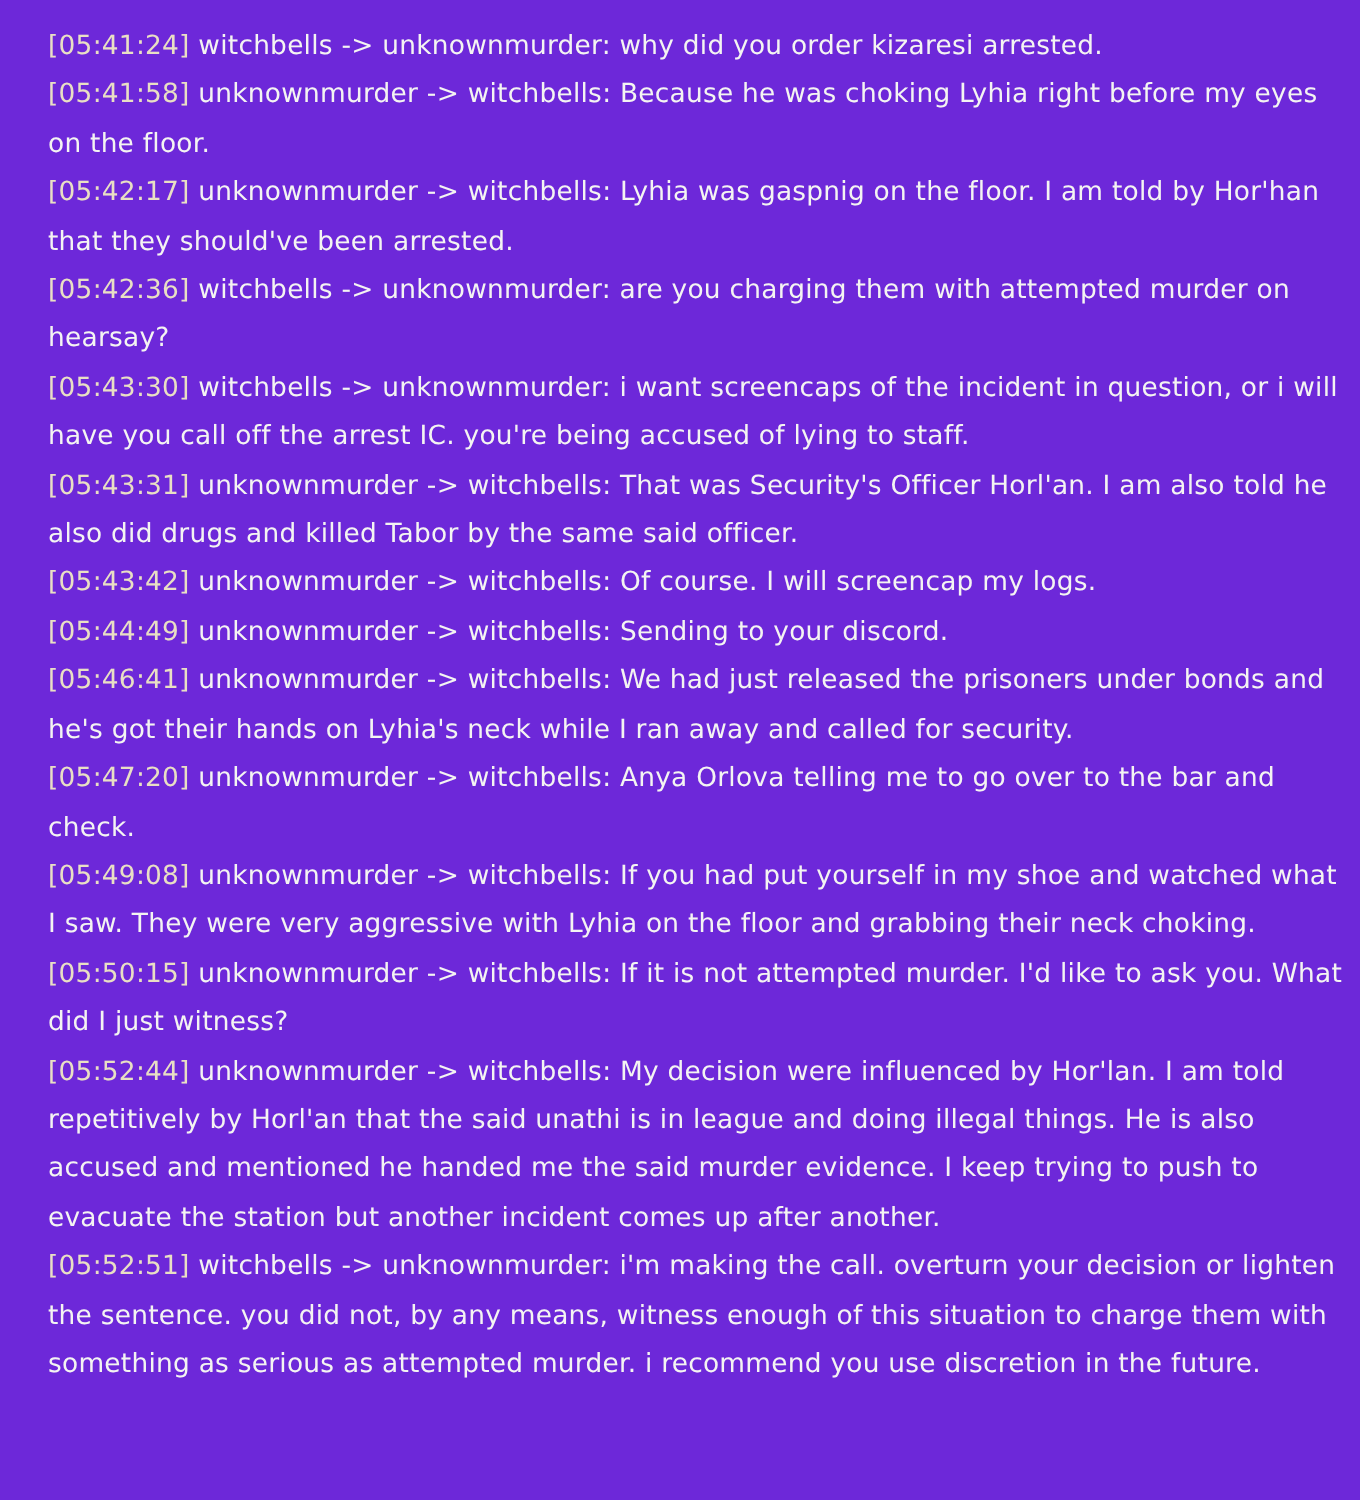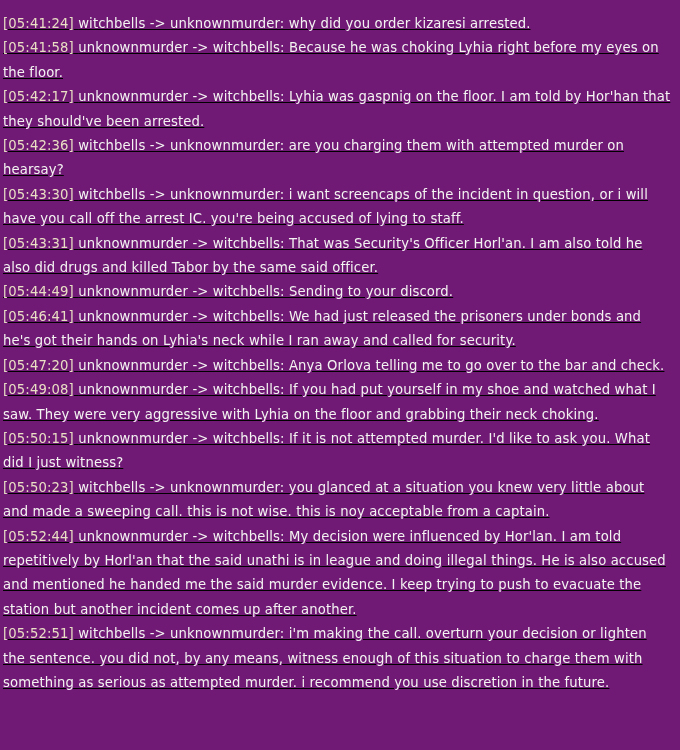--- a/index.html
+++ b/index.html
@@ -11,24 +11,23 @@
     width: 680px;
     height: 750px;
     background: #232323;
     font-family: "DejaVu Sans", sans-serif;
     overflow: hidden;
   }
   #chat-log {
     width: 680px;
     height: 750px;
     box-sizing: border-box;
-    background: #701a75;
-    padding: 12px 6px 0 3px;
+    background: #6d28d9;
+    padding: 12px 6px 0 24px;
     overflow: hidden;
-    text-decoration: underline;
   }
   .log-line {
     font-size: 13.2px;
     line-height: 24.4px;
     color: #f0f0ee;
     margin: 0;
     padding: 0 2px 0 0;
     text-indent: 0;
     word-wrap: break-word;
     overflow-wrap: break-word;
@@ -45,21 +44,21 @@
 </head>
 <body>
 
 <div id="chat-log">
     <div class="log-line"><span class="ts">[05:41:24]</span> <span class="body">witchbells -&gt; unknownmurder: why did you order kizaresi arrested.</span></div>
     <div class="log-line"><span class="ts">[05:41:58]</span> <span class="body">unknownmurder -&gt; witchbells: Because he was choking Lyhia right before my eyes on the floor.</span></div>
     <div class="log-line"><span class="ts">[05:42:17]</span> <span class="body">unknownmurder -&gt; witchbells: Lyhia was gaspnig on the floor. I am told by Hor'han that they should've been arrested.</span></div>
     <div class="log-line"><span class="ts">[05:42:36]</span> <span class="body">witchbells -&gt; unknownmurder: are you charging them with attempted murder on hearsay?</span></div>
     <div class="log-line"><span class="ts">[05:43:30]</span> <span class="body">witchbells -&gt; unknownmurder: i want screencaps of the incident in question, or i will have you call off the arrest IC. you're being accused of lying to staff.</span></div>
     <div class="log-line"><span class="ts">[05:43:31]</span> <span class="body">unknownmurder -&gt; witchbells: That was Security's Officer Horl'an. I am also told he also did drugs and killed Tabor by the same said officer.</span></div>
+    <div class="log-line"><span class="ts">[05:43:42]</span> <span class="body">unknownmurder -&gt; witchbells: Of course. I will screencap my logs.</span></div>
     <div class="log-line"><span class="ts">[05:44:49]</span> <span class="body">unknownmurder -&gt; witchbells: Sending to your discord.</span></div>
     <div class="log-line"><span class="ts">[05:46:41]</span> <span class="body">unknownmurder -&gt; witchbells: We had just released the prisoners under bonds and he's got their hands on Lyhia's neck while I ran away and called for security.</span></div>
     <div class="log-line"><span class="ts">[05:47:20]</span> <span class="body">unknownmurder -&gt; witchbells: Anya Orlova telling me to go over to the bar and check.</span></div>
     <div class="log-line"><span class="ts">[05:49:08]</span> <span class="body">unknownmurder -&gt; witchbells: If you had put yourself in my shoe and watched what I saw. They were very aggressive with Lyhia on the floor and grabbing their neck choking.</span></div>
     <div class="log-line"><span class="ts">[05:50:15]</span> <span class="body">unknownmurder -&gt; witchbells: If it is not attempted murder. I'd like to ask you. What did I just witness?</span></div>
-    <div class="log-line"><span class="ts">[05:50:23]</span> <span class="body">witchbells -&gt; unknownmurder: you glanced at a situation you knew very little about and made a sweeping call. this is not wise. this is noy acceptable from a captain.</span></div>
     <div class="log-line"><span class="ts">[05:52:44]</span> <span class="body">unknownmurder -&gt; witchbells: My decision were influenced by Hor'lan. I am told repetitively by Horl'an that the said unathi is in league and doing illegal things. He is also accused and mentioned he handed me the said murder evidence. I keep trying to push to evacuate the station but another incident comes up after another.</span></div>
     <div class="log-line"><span class="ts">[05:52:51]</span> <span class="body">witchbells -&gt; unknownmurder: i'm making the call. overturn your decision or lighten the sentence. you did not, by any means, witness enough of this situation to charge them with something as serious as attempted murder. i recommend you use discretion in the future.</span></div>
   </div>
 
 </body></html>

